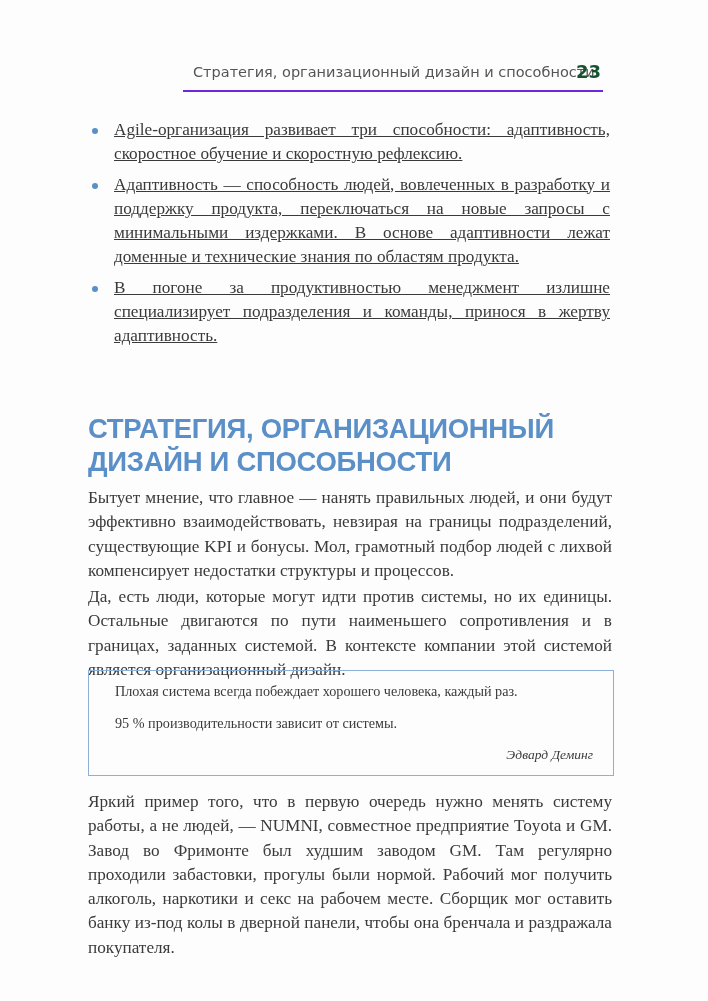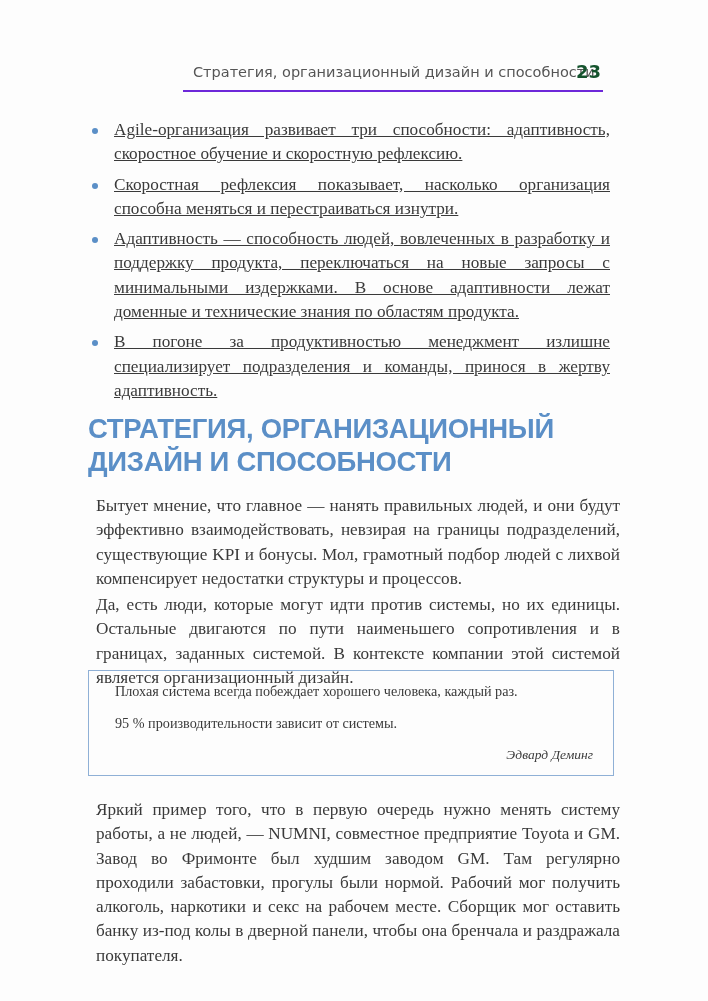--- a/index.html
+++ b/index.html
@@ -28,21 +28,21 @@
   .bullet-dot {
     position:absolute; left:4px; top:10px; width:6px; height:6px; border-radius:50%; background:#5b8fc7;
   }
   .section-title {
     position:absolute; left:88px; top:412px; width:530px;
     font-family:Liberation Sans, sans-serif; font-weight:bold; font-size:27.5px; line-height:33px;
     color:#5b8fc7; letter-spacing:-0.3px;
   }
   .para {
     position:absolute; left:88px; width:524px; font-size:17.2px; line-height:24.3px;
-    text-align:justify; margin:8px;
+    text-align:justify; margin:0;
   }
   .quote-box {
     position:absolute; left:88px; top:670px; width:500px; height:104px;
     border:1.5px solid #8fb0d6; border-radius:0; padding:0 12px;
     font-family:Liberation Serif, serif; font-size:14.2px; color:#3a3a3a;
   }
   .quote-line { position:absolute; left:26px; }
   .quote-author {
     position:absolute; right:20px; top:76px; font-style:italic; font-size:13.5px;
   }
@@ -50,21 +50,20 @@
 </head>
 <body>
 
 <div class="header">
   <span class="header-title">Стратегия, организационный дизайн и способности</span>
   <span class="header-page">23</span>
 </div>
 
 <ul class="bullets">
   <li><span class="bullet-dot"></span><span>Agile-организация развивает три способности: адаптивность, скоростное обучение и скоростную рефлексию.</span></li>
-  <li><span class="bullet-dot"></span><span>Скоростная рефлексия показывает, насколько организация способна меняться и перестраиваться изнутри.</span></li>
   <li><span class="bullet-dot"></span><span>Адаптивность — способность людей, вовлеченных в разработку и поддержку продукта, переключаться на новые запросы с минимальными издержками. В основе адаптивности лежат доменные и технические знания по областям продукта.</span></li>
   <li><span class="bullet-dot"></span><span>В погоне за продуктивностью менеджмент излишне специализирует подразделения и команды, принося в жертву адаптивность.</span></li>
 </ul>
 
 <div class="section-title">
   <div>СТРАТЕГИЯ, ОРГАНИЗАЦИОННЫЙ</div>
   <div>ДИЗАЙН И СПОСОБНОСТИ</div>
 </div>
 
 <p class="para" style="top:486px;">Бытует мнение, что главное — нанять правильных людей, и они будут эффективно взаимодействовать, невзирая на границы подразделений, существующие KPI и бонусы. Мол, грамотный подбор людей с лихвой компенсирует недостатки структуры и процессов.</p>

